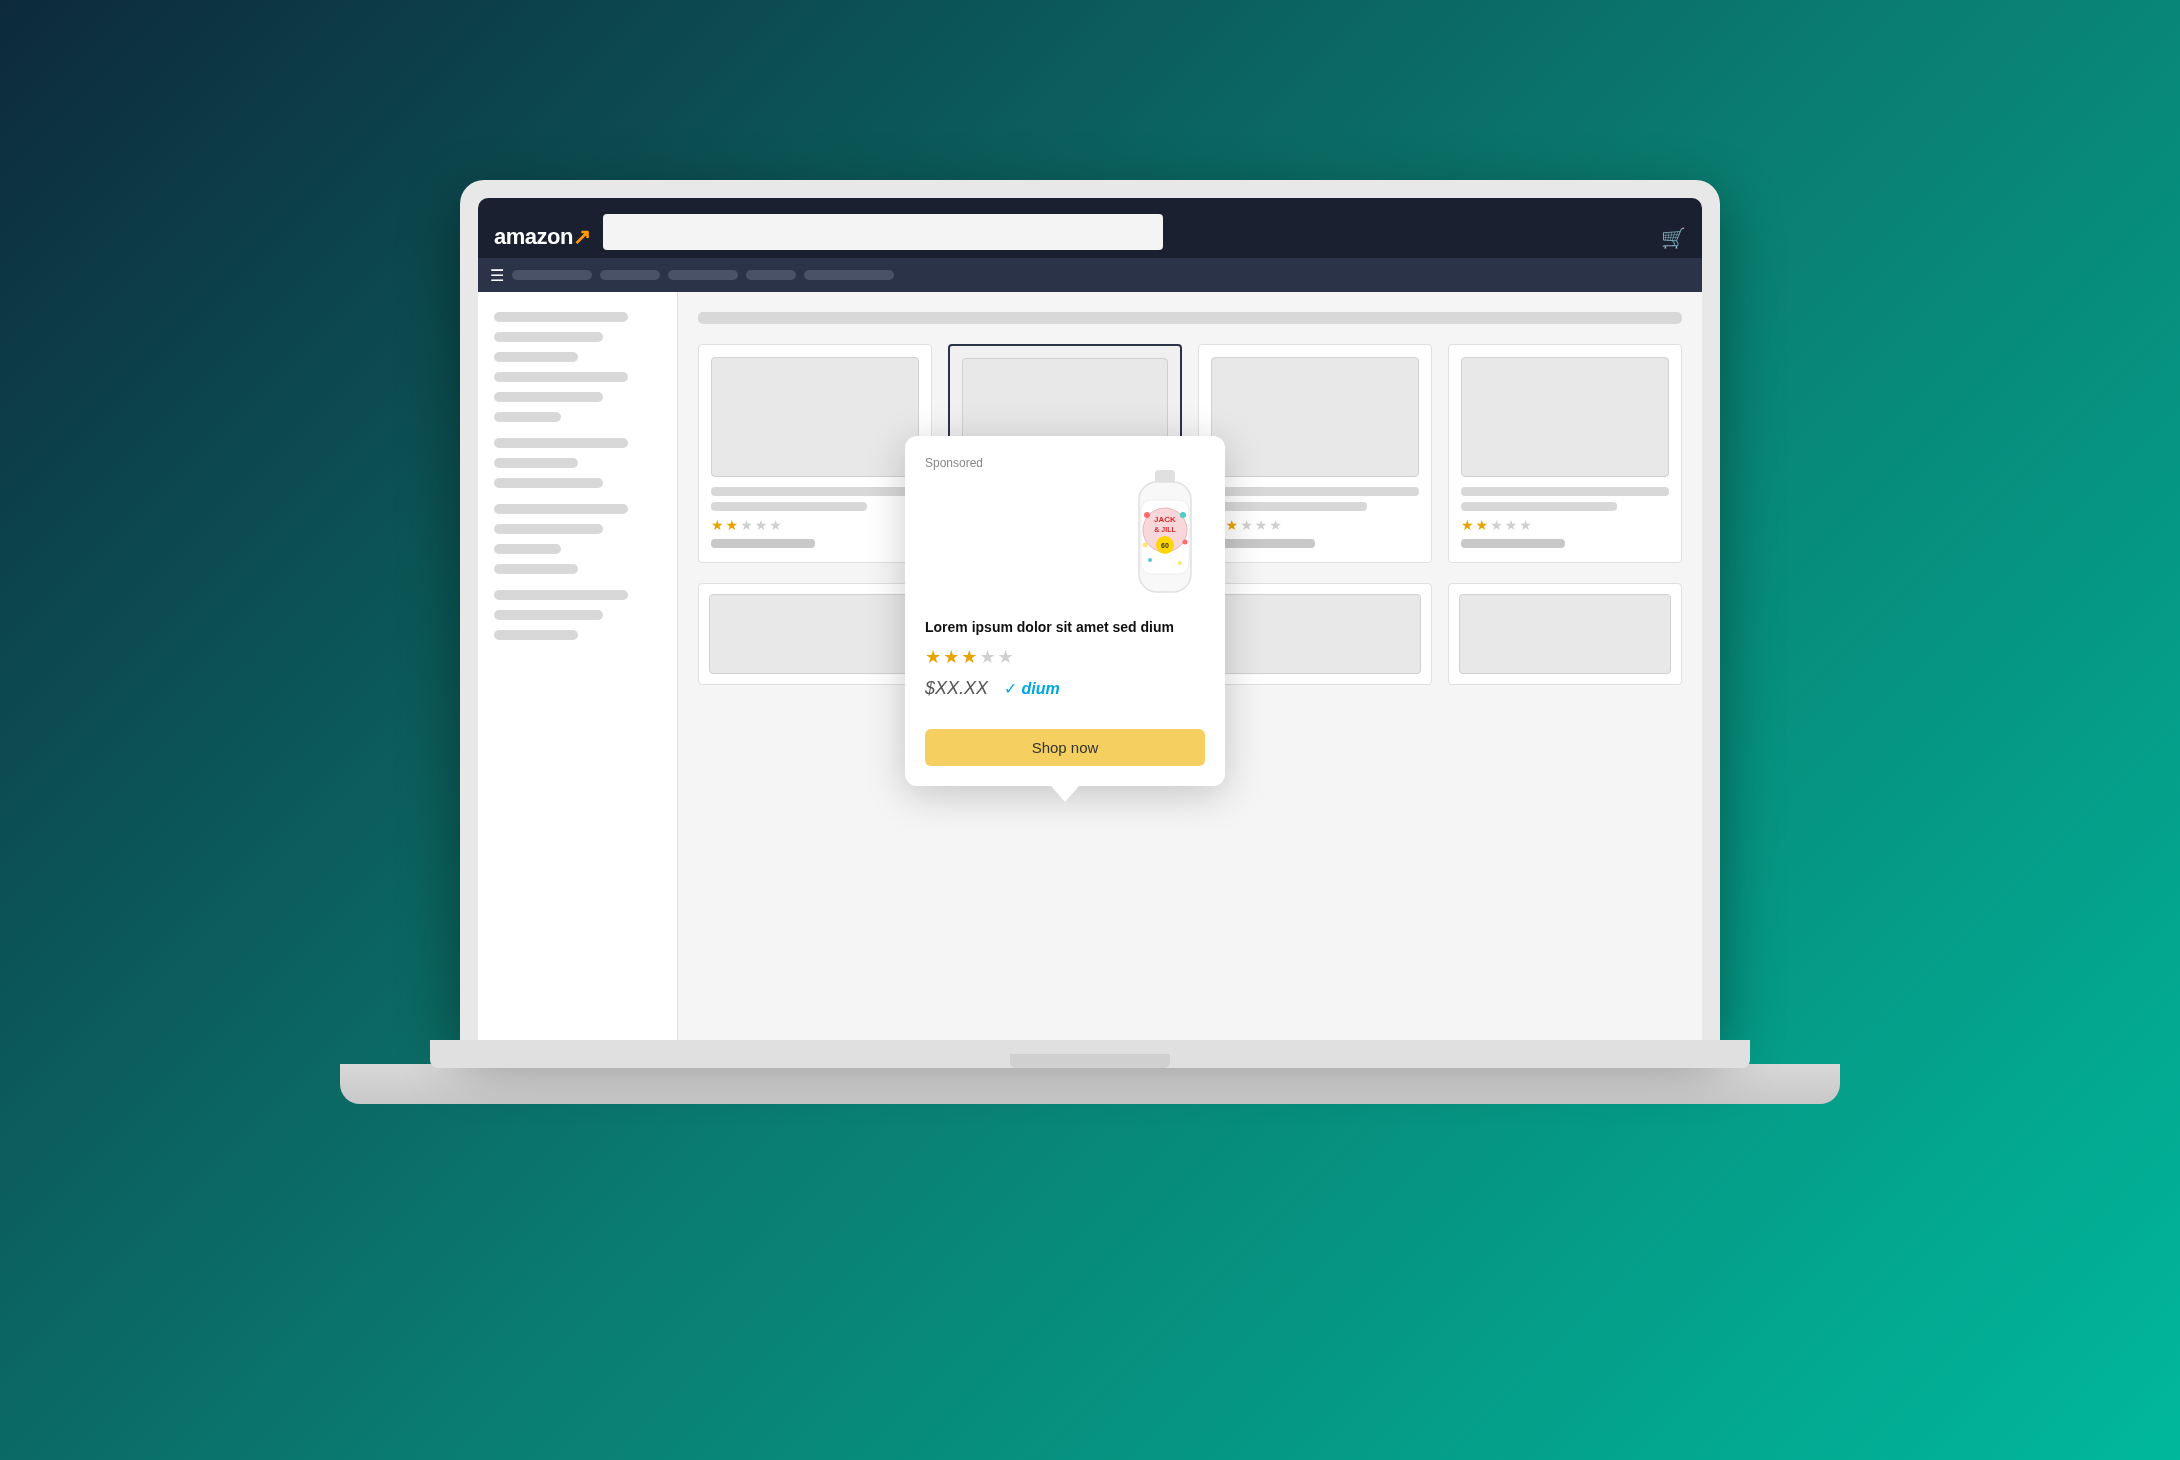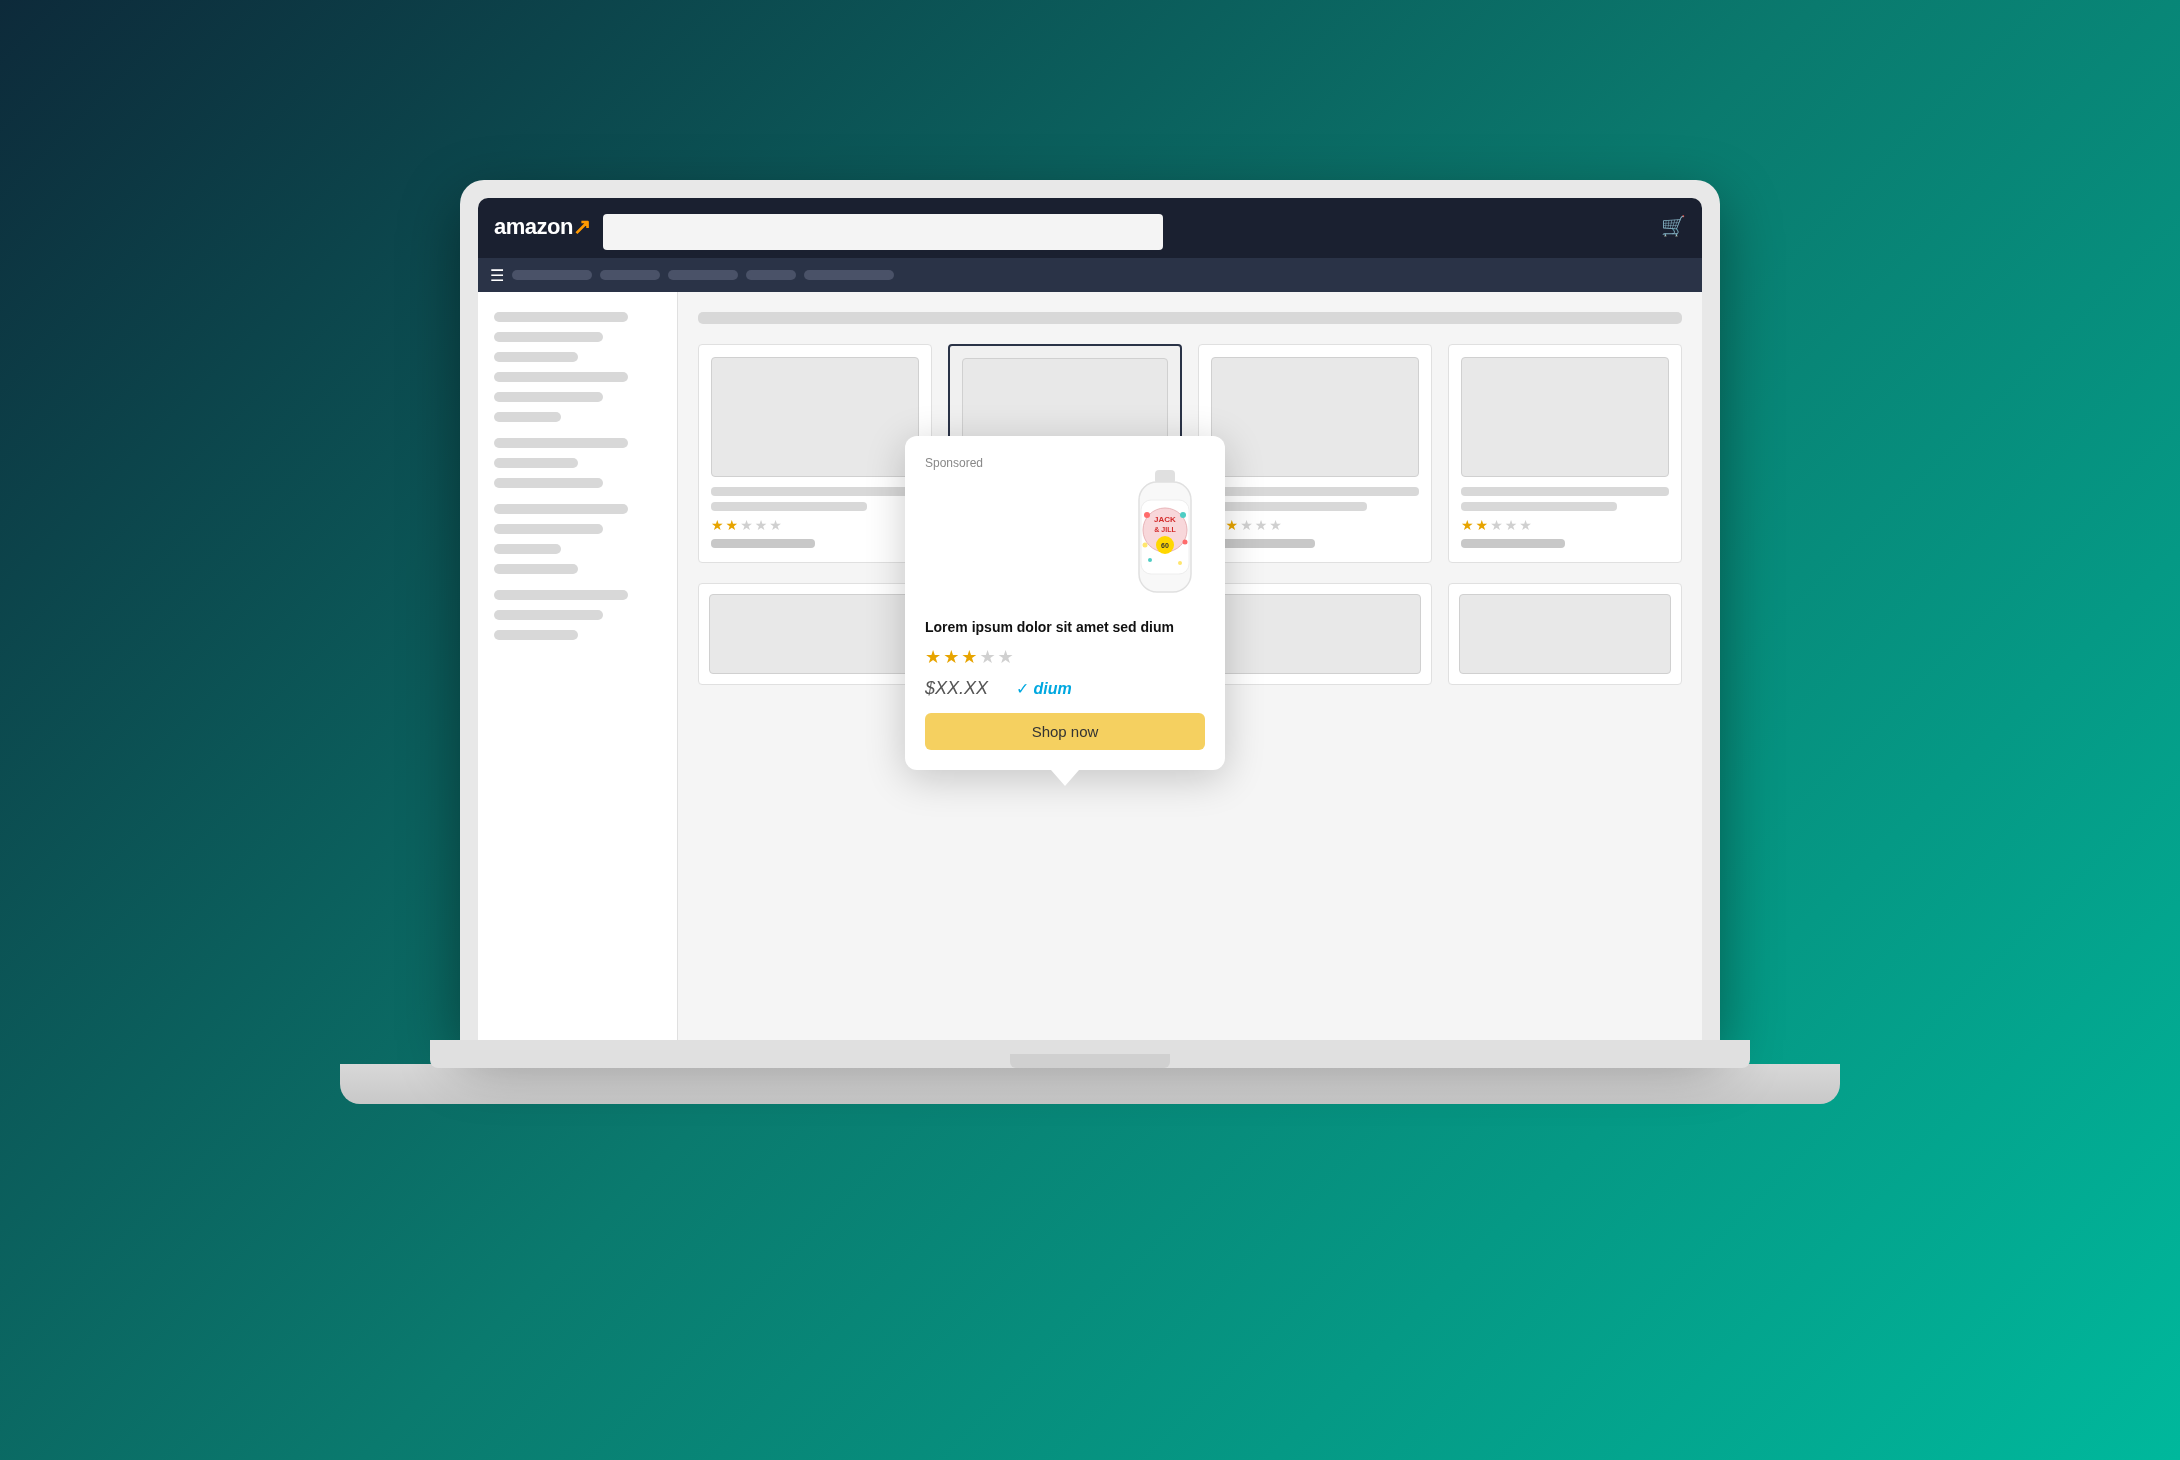--- a/index.html
+++ b/index.html
@@ -43,22 +43,22 @@
       overflow: hidden;
       position: relative;
     }
 
     
     .amazon-header {
       width: 100%;
       background: #1a2030;
       height: 60px;
       display: flex;
-      align-items: flex-start;
-      padding: 16px 16px;
+      align-items: flex-end;
+      padding: 8px 16px;
       gap: 12px;
     }
 
     .amazon-logo {
       color: white;
       font-size: 22px;
       font-weight: bold;
       letter-spacing: -0.5px;
     }
 
@@ -288,22 +288,22 @@
       gap: 2px;
       margin-bottom: 10px;
     }
 
     .popup-star-filled { color: #e7a400; font-size: 18px; }
     .popup-star-empty { color: #d0d0d0; font-size: 18px; }
 
     .popup-price-row {
       display: flex;
       align-items: center;
-      gap: 28px;
-      margin-bottom: 14px;
+      gap: 16px;
+      margin-bottom: 30px;
     }
 
     .popup-price {
       font-size: 18px;
       color: #555;
       font-weight: 500;
       font-style: italic;
     }
 
     .prime-badge {

